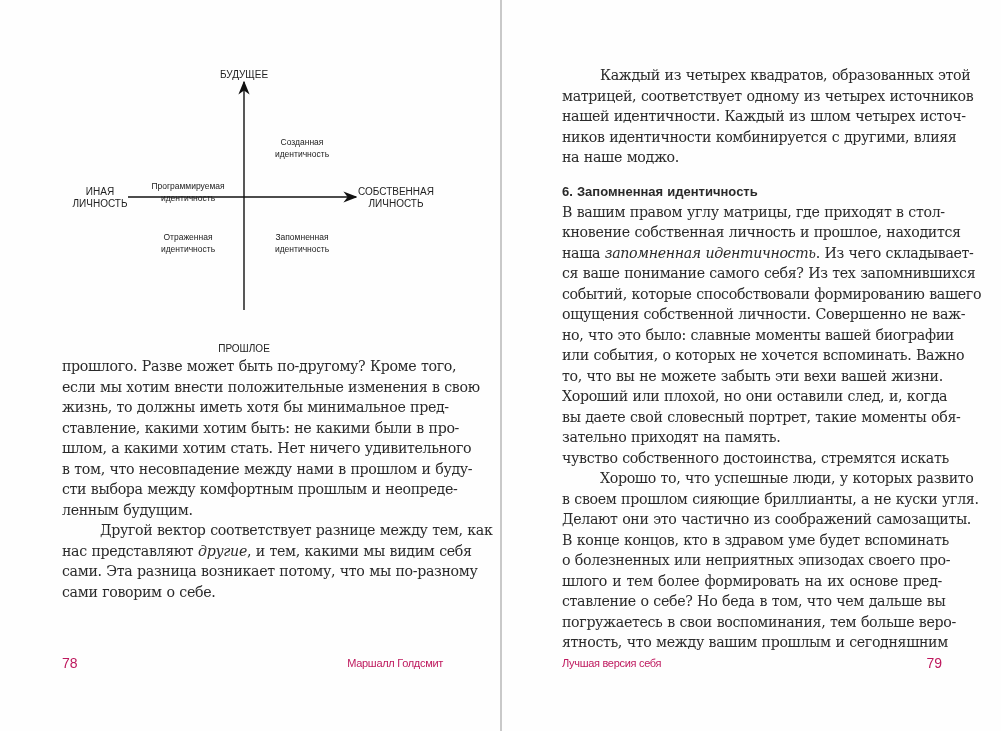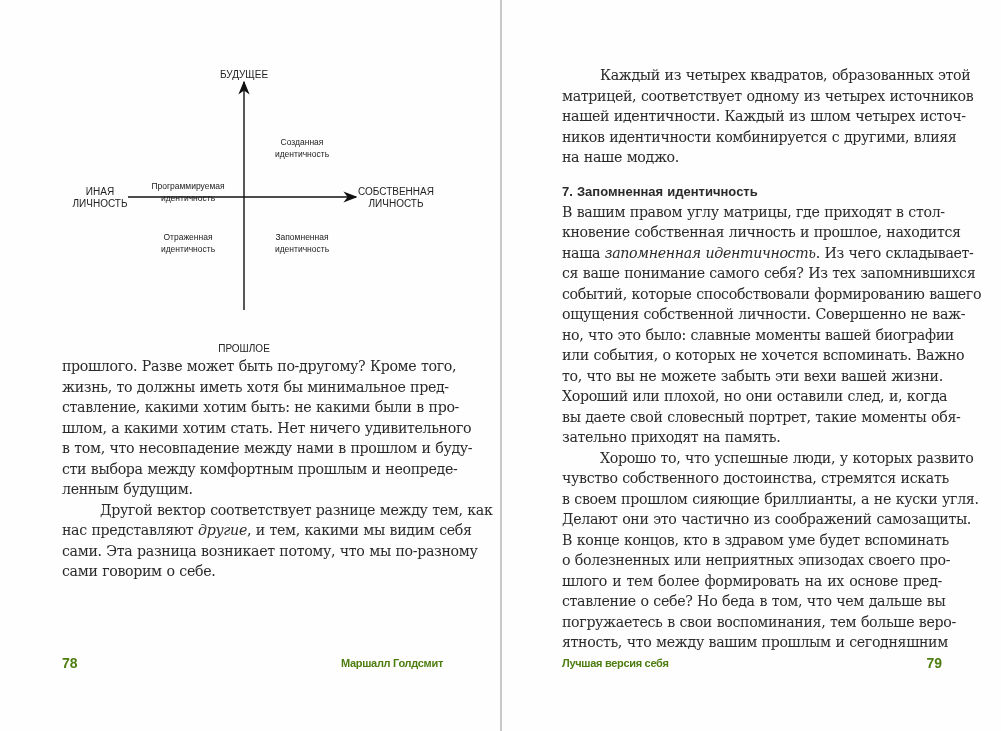--- a/index.html
+++ b/index.html
@@ -12,21 +12,21 @@
   .diagram { position:absolute; left:0; top:0; width:500px; height:340px; }
   .diagram svg { position:absolute; left:0; top:0; }
   .dlabel { position:absolute; font-family:"Liberation Sans", sans-serif; color:#222; text-align:center; line-height:12px; }
   .axis-label { font-size:10px; }
   .quad-label { font-size:8.5px; }
   .text { position:absolute; font-size:14.2px; line-height:20.5px; text-align:justify; letter-spacing:-0.35px; word-spacing:0.5px; }
   .line { display:block; white-space:nowrap; text-align:justify; text-align-last:justify; height:20.5px; }
   .line.last { text-align-last:left; }
   .line.indent { padding-left:38px; }
   .heading { font-family:"Liberation Sans", sans-serif; font-weight:bold; font-size:13px; letter-spacing:0; }
-  .folio { position:absolute; top:655px; font-family:"Liberation Sans", sans-serif; font-weight:bold; color:#4d7c0f; }
+  .folio { position:absolute; top:655px; font-family:"Liberation Sans", sans-serif; font-weight:normal; color:#be185d; }
   .pnum { font-size:14px; }
   .runhead { font-size:11px; letter-spacing:-0.3px; }
   i { font-style:italic; }
 </style>
 </head>
 <body>
 
 <div class="divider"></div>
 
 <div class="page left">
@@ -63,20 +63,21 @@
       <div>идентичность</div>
     </div>
     <div class="dlabel quad-label" style="left:252px;top:231px;width:100px;">
       <div>Запомненная</div>
       <div>идентичность</div>
     </div>
   </div>
 
   <div class="text" style="left:62px;top:356px;width:380px;">
     <span class="line">прошлого. Разве может быть по-другому? Кроме того,</span>
+    <span class="line">если мы хотим внести положительные изменения в свою</span>
     <span class="line">жизнь, то должны иметь хотя бы минимальное пред-</span>
     <span class="line">ставление, какими хотим быть: не какими были в про-</span>
     <span class="line">шлом, а какими хотим стать. Нет ничего удивительного</span>
     <span class="line">в том, что несовпадение между нами в прошлом и буду-</span>
     <span class="line">сти выбора между комфортным прошлым и неопреде-</span>
     <span class="line last">ленным будущим.</span>
     <span class="line indent">Другой вектор соответствует разнице между тем, как</span>
     <span class="line"><span>нас представляют </span><i>другие</i><span>, и тем, какими мы видим себя</span></span>
     <span class="line">сами. Эта разница возникает потому, что мы по-разному</span>
     <span class="line last">сами говорим о себе.</span>
@@ -87,37 +88,37 @@
 </div>
 
 <div class="page right">
   <div class="text" style="left:60px;top:65px;width:380px;">
     <span class="line indent">Каждый из четырех квадратов, образованных этой</span>
     <span class="line">матрицей, соответствует одному из четырех источников</span>
     <span class="line">нашей идентичности. Каждый из шлом четырех источ-</span>
     <span class="line">ников идентичности комбинируется с другими, влияя</span>
     <span class="line last">на наше моджо.</span>
 
-    <span class="line last heading" style="margin-top:14px;height:20px;">7. Запомненная идентичность</span>
+    <span class="line last heading" style="margin-top:14px;height:20px;">6. Запомненная идентичность</span>
 
     <span class="line">В вашим правом углу матрицы, где приходят в стол-</span>
     <span class="line">кновение собственная личность и прошлое, находится</span>
     <span class="line"><span>наша </span><i>запомненная идентичность</i><span>. Из чего складывает-</span></span>
     <span class="line">ся ваше понимание самого себя? Из тех запомнившихся</span>
     <span class="line">событий, которые способствовали формированию вашего</span>
     <span class="line">ощущения собственной личности. Совершенно не важ-</span>
     <span class="line">но, что это было: славные моменты вашей биографии</span>
     <span class="line">или события, о которых не хочется вспоминать. Важно</span>
     <span class="line">то, что вы не можете забыть эти вехи вашей жизни.</span>
     <span class="line">Хороший или плохой, но они оставили след, и, когда</span>
     <span class="line">вы даете свой словесный портрет, такие моменты обя-</span>
     <span class="line last">зательно приходят на память.</span>
 
+    <span class="line">чувство собственного достоинства, стремятся искать</span>
     <span class="line indent">Хорошо то, что успешные люди, у которых развито</span>
-    <span class="line">чувство собственного достоинства, стремятся искать</span>
     <span class="line">в своем прошлом сияющие бриллианты, а не куски угля.</span>
     <span class="line">Делают они это частично из соображений самозащиты.</span>
     <span class="line">В конце концов, кто в здравом уме будет вспоминать</span>
     <span class="line">о болезненных или неприятных эпизодах своего про-</span>
     <span class="line">шлого и тем более формировать на их основе пред-</span>
     <span class="line">ставление о себе? Но беда в том, что чем дальше вы</span>
     <span class="line">погружаетесь в свои воспоминания, тем больше веро-</span>
     <span class="line">ятность, что между вашим прошлым и сегодняшним</span>
   </div>
 

